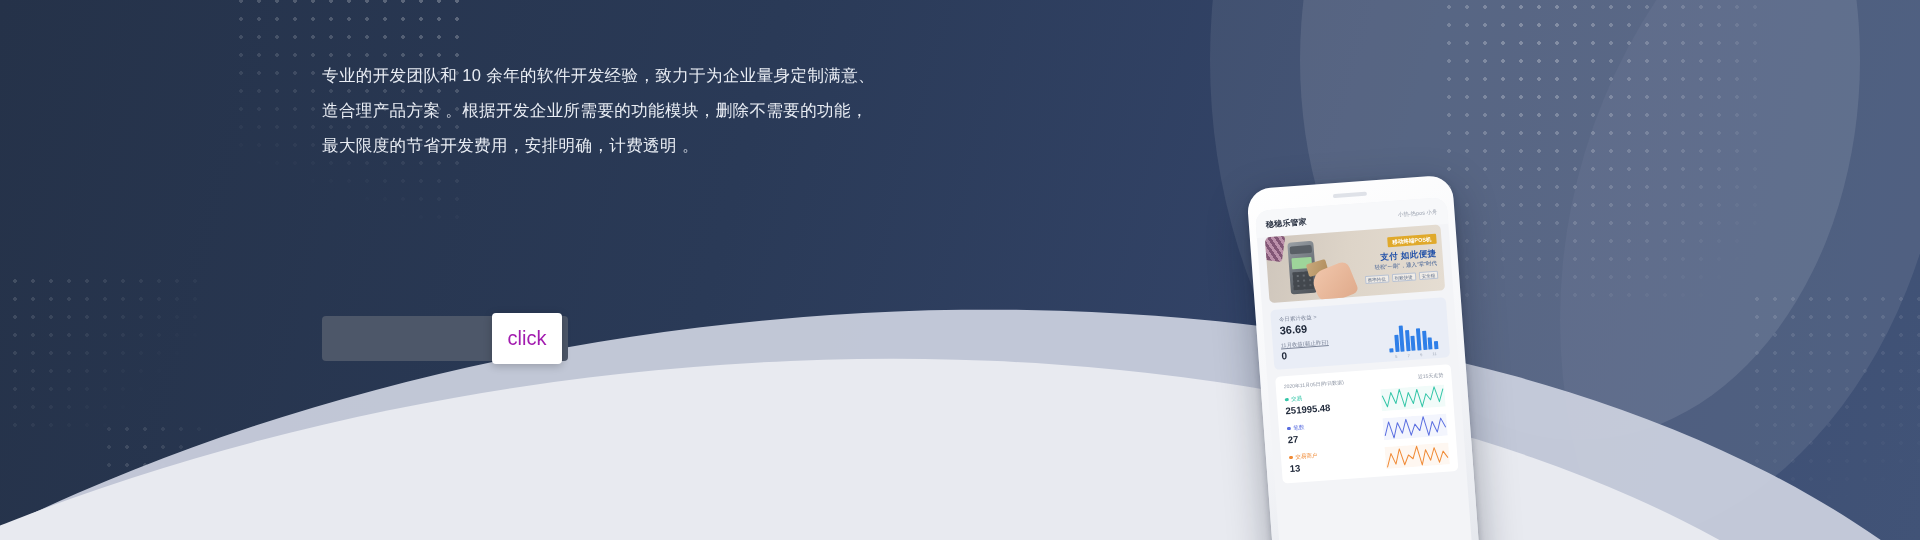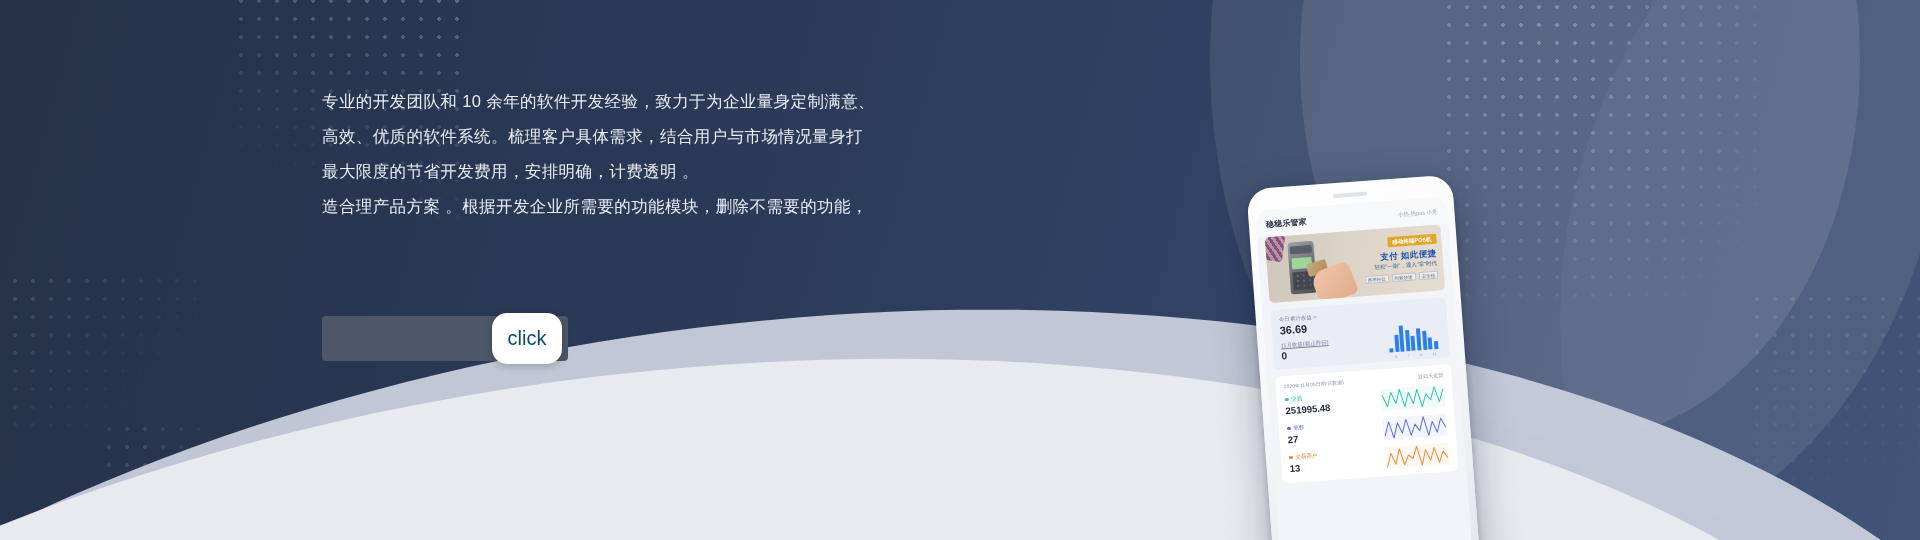--- a/index.html
+++ b/index.html
@@ -59,39 +59,39 @@
   .wave-front { width:2760px; height:1500px; left:-700px; top:372px;
                 background:#e8eaf0; transform:rotate(-7deg); }
 
   
   .copy { position:absolute; left:322px; top:58px; width:760px; z-index:20; }
   .headline {
     font-family:"Liberation Serif","DejaVu Serif",serif;
     font-weight:700; font-size:34px; line-height:46px; color:#ffffff;
     letter-spacing:1px; white-space:nowrap;
   }
-  .lede { margin-top:26px; }
+  .lede { }
   .lede p {
     color:#e9edf4; font-size:16.5px; line-height:35px; letter-spacing:0.4px;
     font-weight:400; white-space:nowrap;
   }
 
   
   .cta { position:absolute; left:322px; top:316px; width:246px; height:45px; z-index:25; }
   .cta-input {
     position:absolute; left:0; top:0; width:246px; height:45px;
     background:#4d5769; border:none; border-radius:4px;
     color:#e4e8ef; font-size:15px; padding:0 14px;
     font-family:"Liberation Sans",sans-serif; outline:none;
   }
   .cta-input::placeholder { color:#99a3b4; }
   .cta-btn {
     position:absolute; left:170px; top:-3px; width:70px; height:51px;
-    background:#ffffff; border:none; border-radius:15px;
-    color:#0c4a6e; font-size:20px; font-family:"Liberation Sans",sans-serif;
+    background:#ffffff; border:none; border-radius:4px;
+    color:#a21caf; font-size:20px; font-family:"Liberation Sans",sans-serif;
     box-shadow:0 2px 9px rgba(0,0,0,0.22); cursor:pointer;
   }
 
   
   #phone {
     position:absolute; left:1246px; top:182px; width:206px; height:400px;
     z-index:30;
     transform:rotate(-4.2deg);
     transform-origin:50% 0%;
   }
@@ -198,23 +198,22 @@
   <div class="dots dots-r"></div>
   <div class="dots faint dots-fr"></div>
   <div class="dots faint dots-fl"></div>
 
   <div class="wave wave-back"></div>
   <div class="wave wave-front"></div>
 
   <div class="copy">
     <div class="lede">
       <p>专业的开发团队和  10  余年的软件开发经验，致力于为企业量身定制满意、</p>
-      <p>高效、优质的软件系统。梳理客户具体需求，结合用户与市场情况量身打</p>
+      <p>造合理产品方案 。根据开发企业所需要的功能模块，删除不需要的功能，</p>
       <p>最大限度的节省开发费用，安排明确，计费透明 。</p>
-      <p>造合理产品方案 。根据开发企业所需要的功能模块，删除不需要的功能，</p>
     </div>
   </div>
 
   <div class="cta">
     <input class="cta-input" type="text" placeholder="" style="">
     <button class="cta-btn">click</button>
   </div>
 
   <div id="phone">
     <div class="phone-body">

